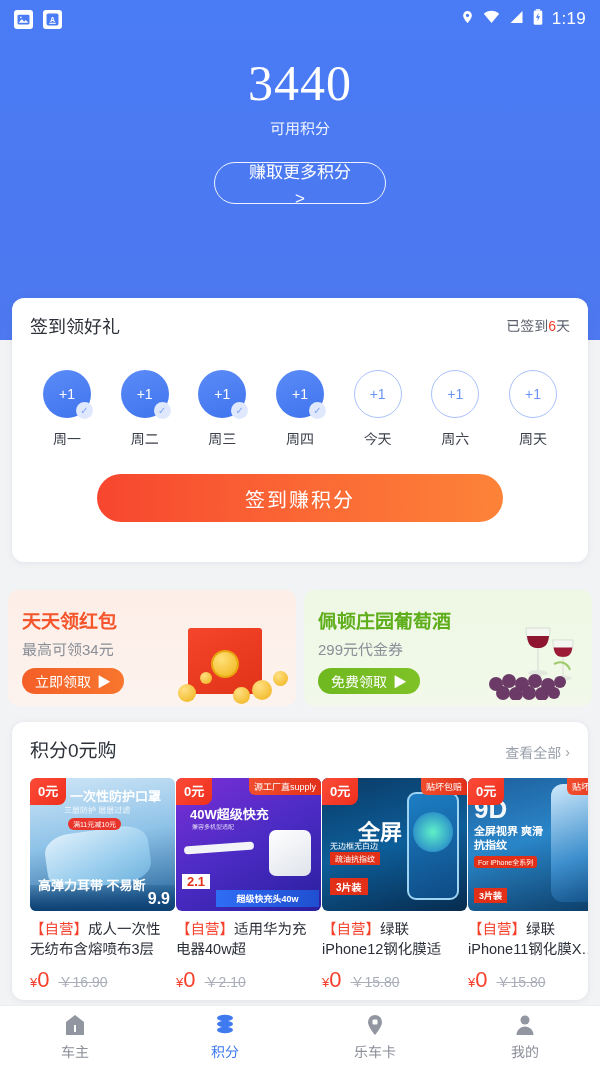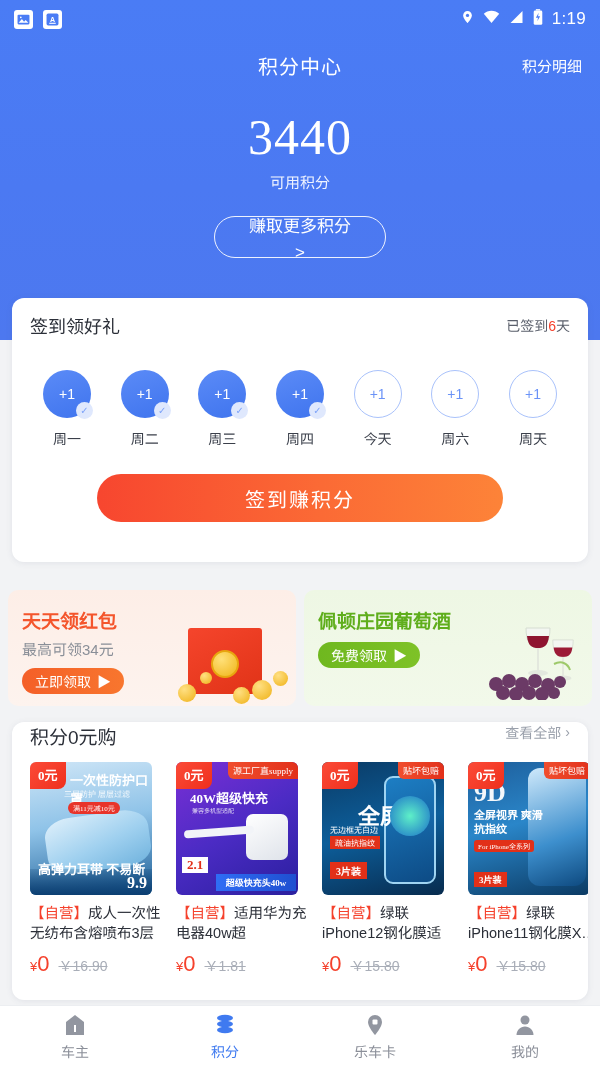--- a/index.html
+++ b/index.html
@@ -133,28 +133,28 @@
   }
   .grapes { position: absolute; right: 16px; bottom: 6px; width: 96px; height: 46px; z-index: 2; }
   .wine-glass { position: absolute; z-index: 2; }
 
   
   .prod-card {
     position: absolute; left: 12px; top: 722px; width: 576px; height: 278px;
     background: #fff; border-radius: 12px; box-shadow: 0 1px 6px rgba(80,90,120,.10);
     overflow: hidden;
   }
-  .prod-head { height: 40px; display: flex; align-items: flex-start; padding: 0 18px; }
+  .prod-head { height: 56px; display: flex; align-items: flex-end; padding: 16px 18px; }
   .prod-title { font-size: 19px; color: #2b2f38; }
   .prod-all { margin-left: auto; font-size: 14px; color: #9aa0ab; display: flex; align-items: center; gap: 4px; }
   .prod-list { display: flex; padding: 0 0 0 18px; gap: 13px; }
   .prod { width: 133px; flex: none; }
   .thumb {
-    position: relative; width: 122px; height: 133px; border-radius: 6px;
-    overflow: hidden; background: #16436e; font-family: Liberation Serif, serif;
+    position: relative; width: 145px; height: 133px; border-radius: 6px;
+    overflow: hidden; background: #16436e;
   }
   .badge0 {
     position: absolute; left: 0; top: 0; z-index: 5;
     background: linear-gradient(135deg, #fb4b38, #ef2f1c);
     color: #fff; font-size: 13px; font-weight: bold; padding: 3px 8px 5px;
     border-bottom-right-radius: 8px;
   }
   .badge-tr {
     position: absolute; right: 0; top: 0; z-index: 5;
     background: linear-gradient(90deg, #f04e2e, #e2301a);
@@ -237,24 +237,20 @@
           <svg width="10" height="16" viewBox="0 0 14 22">
               <rect x="4" y="0" width="6" height="2" fill="#fff"></rect>
               <rect x="1" y="2" width="12" height="20" rx="2" fill="#fff"></rect>
               <path d="M8 5l-4 7h3l-1 5 4-7H7z" fill="#4a7cf5"></path>
             </svg>
         </span>
         <span class="sb-time">1:19</span>
       </div>
     </div>
 
-    <div class="navbar">
-      <div class="nav-title">积分中心</div>
-      <div class="nav-action">积分明细</div>
-    </div>
 
     <div class="points-wrap">
       <div class="points-value">3440</div>
       <div class="points-label">可用积分</div>
       <button class="earn-btn">
         <span>赚取更多积分</span>
         <span>&gt;</span>
       </button>
     </div>
   </div>
@@ -331,20 +327,21 @@
       <div class="envelope"></div>
       <div class="coin" style="right:24px;bottom:6px;width:20px;height:20px;"></div>
       <div class="coin" style="right:46px;bottom:2px;width:17px;height:17px;"></div>
       <div class="coin" style="right:8px;bottom:20px;width:15px;height:15px;"></div>
       <div class="coin" style="right:100px;bottom:4px;width:18px;height:18px;"></div>
       <div class="coin" style="right:84px;bottom:22px;width:12px;height:12px;"></div>
     </div>
 
     <div class="promo green">
       <div class="promo-t1">佩顿庄园葡萄酒</div>
+      <div class="promo-t2">299元代金券</div>
       <button class="promo-btn">
         <span>免费领取</span>
         <span>▶</span>
       </button>
       <svg class="wine-glass" style="right:34px;bottom:22px;" width="40" height="60" viewBox="0 0 40 60">
         <path d="M8 4h24c0 14-5 20-12 20S8 18 8 4z" fill="#f3f6f1" stroke="#d6ddd2" stroke-width="1"></path>
         <path d="M9 12h22c-1 10-5 12-11 12S10 22 9 12z" fill="#8e1430"></path>
         <rect x="19" y="24" width="2" height="24" fill="#e3e8de"></rect>
         <ellipse cx="20" cy="49" rx="10" ry="3" fill="#e3e8de"></ellipse>
       </svg>
@@ -406,21 +403,21 @@
             <div class="t-txt" style="left:14px;top:26px;font-size:13px;">40W超级快充</div>
             <div class="t-txt" style="left:16px;top:44px;font-size:6px;font-weight:normal;opacity:.8;">兼容多机型适配</div>
             <div style="position:absolute;right:10px;top:52px;width:42px;height:46px;border-radius:7px;background:linear-gradient(150deg,#ffffff,#dfe3ea);z-index:3;"></div>
             <div style="position:absolute;left:8px;top:66px;width:70px;height:8px;border-radius:4px;background:#f2f4f8;z-index:3;transform:rotate(-4deg);"></div>
             <div style="position:absolute;left:6px;bottom:22px;z-index:4;background:#fff;color:#e23018;font-size:13px;font-weight:bold;padding:0 5px;">2.1</div>
             <div style="position:absolute;left:40px;bottom:4px;right:2px;z-index:4;background:linear-gradient(90deg,#2f6df5,#1f4fd0);color:#fff;font-size:9px;font-weight:bold;text-align:center;padding:2px 0;">超级快充头40w</div>
           </div>
           <div class="p-name"><span class="own">【自营】</span><span>适用华为充电器40w超</span></div>
           <div class="p-price">
             <span class="pp-now"><span class="y">¥</span><span class="n">0</span></span>
-            <span class="pp-old">￥1.81</span>
+            <span class="pp-old">￥2.10</span>
           </div>
         </div>
         <div class="prod">
           <div class="thumb t-film12">
             <div class="badge0">0元</div>
             <div class="badge-tr">贴坏包赔</div>
             <div class="t-txt" style="left:8px;top:36px;font-size:22px;margin-left:28px;">全屏</div>
             <div class="t-txt" style="left:8px;top:62px;font-size:8px;font-weight:normal;">无边框无白边</div>
             <div style="position:absolute;left:8px;top:74px;z-index:4;background:#e23018;color:#fff;font-size:8px;padding:1px 5px;">疏油抗指纹</div>
             <div style="position:absolute;right:8px;top:14px;width:52px;height:108px;border-radius:9px;background:linear-gradient(160deg,#1d7ec4,#0d4b85);border:2px solid #9fd4f2;z-index:3;"></div>

